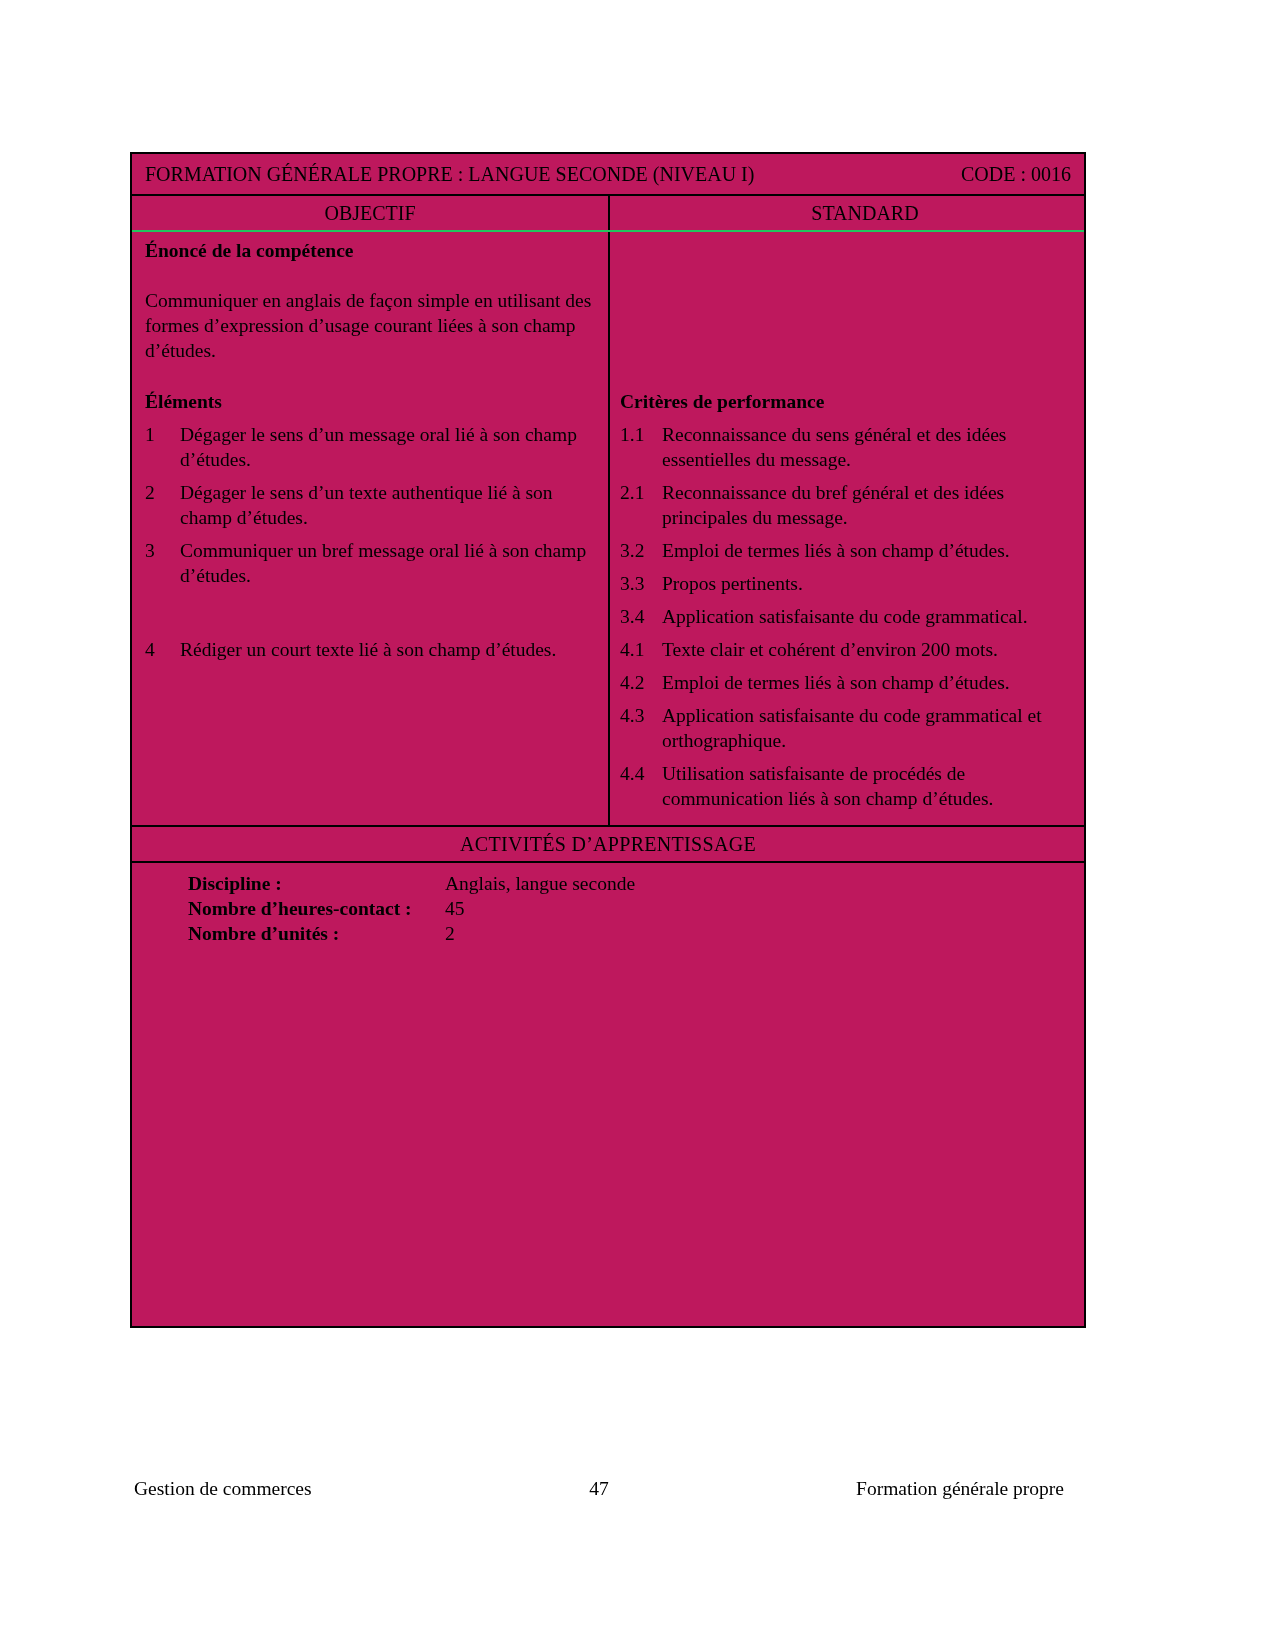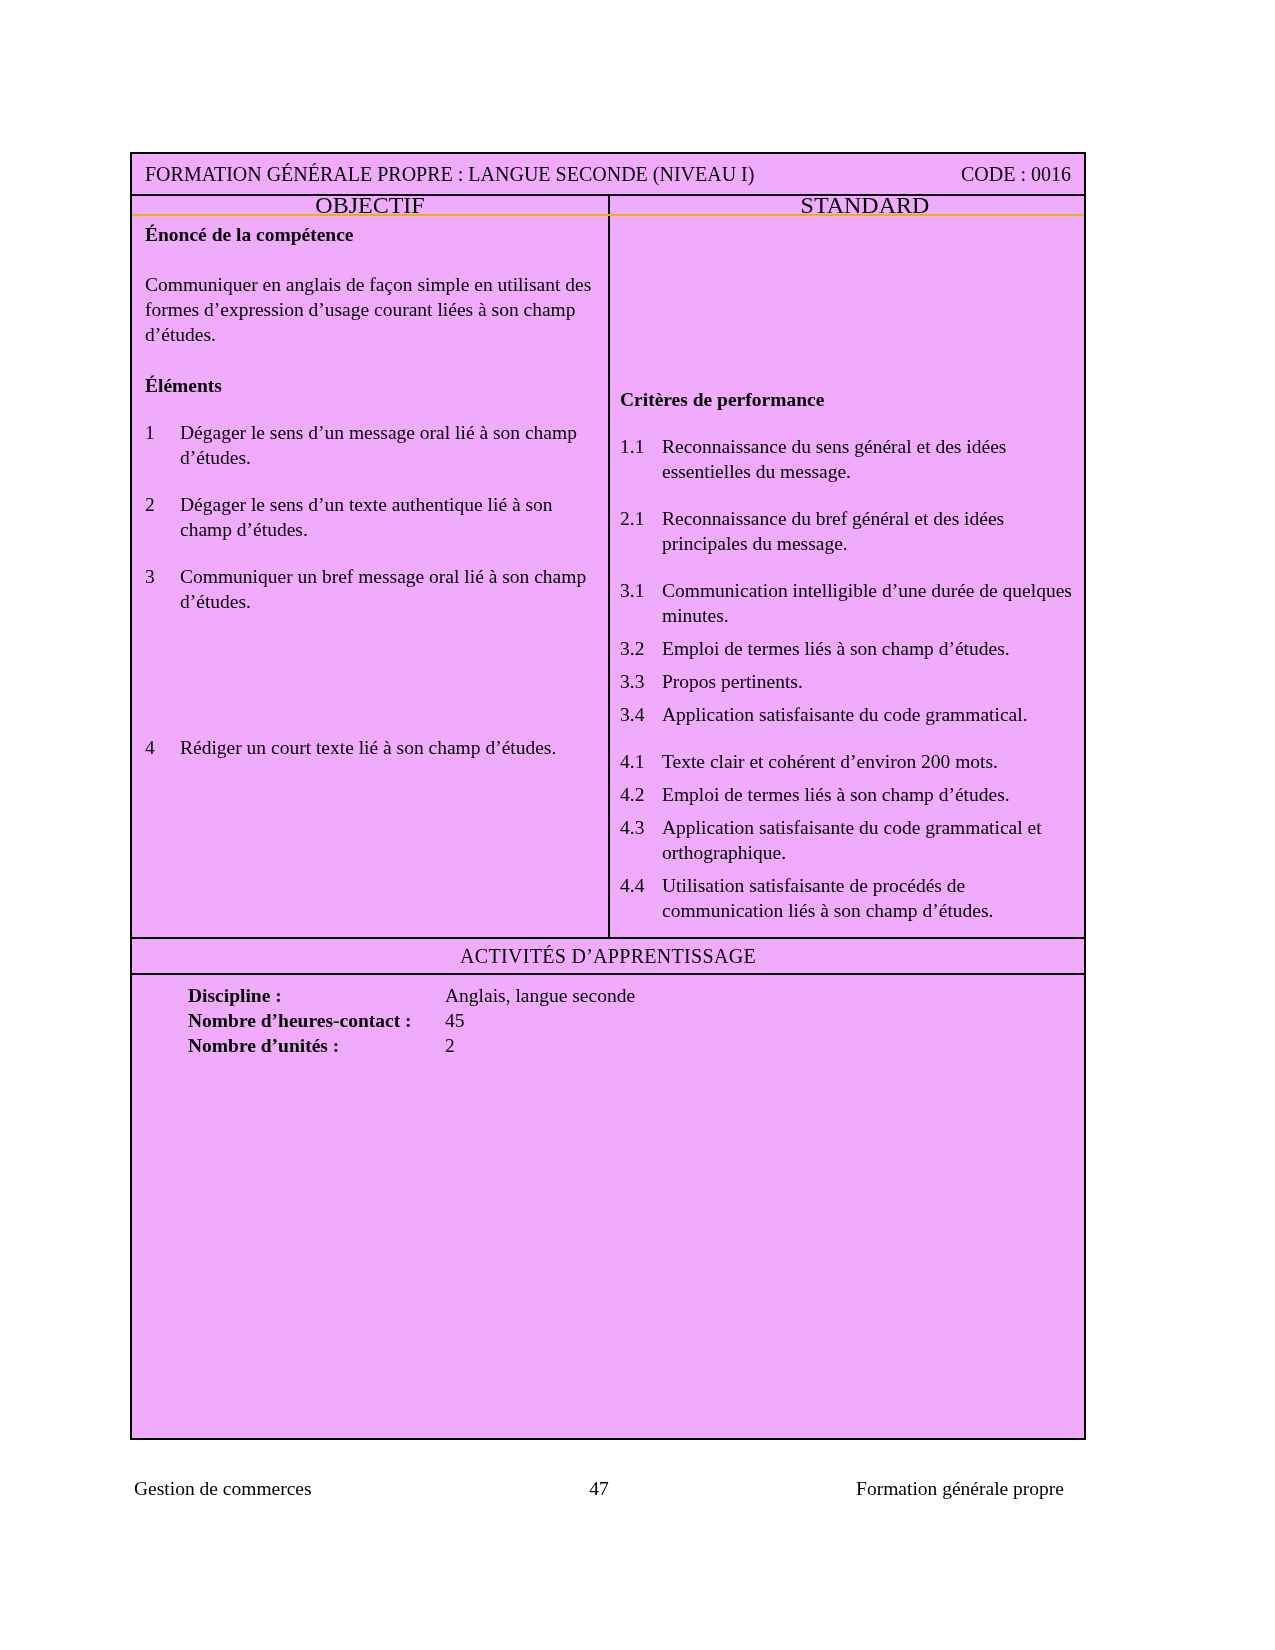--- a/index.html
+++ b/index.html
@@ -12,45 +12,45 @@
     font-size: 19.5px;
     line-height: 25px;
   }
   .page { position: absolute; inset: 0; background: #fff; }
 
   .doc-table {
     position: absolute;
     left: 130px; top: 152px;
     width: 956px;
     border: 2px solid #000;
-    background: #f0abfc;
+    background: #be185d;
   }
 
   
   .title-row {
     display: flex; justify-content: space-between; align-items: center;
     height: 42px;
     border-bottom: 2px solid #000;
     padding: 0 13px;
     font-size: 20px;
   }
 
   
-  .colhead-row { display: flex; height: 20px; border-bottom: 2px solid #eab308; font-size: 24px; }
+  .colhead-row { display: flex; height: 36px; border-bottom: 2px solid #22c55e; font-size: 20px; }
   .colhead-row .col-left {
     flex: 0 0 478px;
     display: flex; align-items: center; justify-content: center;
     border-right: 2px solid #000;
   }
   .colhead-row .col-right { flex: 1; display: flex; align-items: center; justify-content: center; margin-left: 36px; }
 
   
   .body-grid { display: grid; grid-template-columns: 478px 1fr; }
   .lcell { border-right: 2px solid #000; padding: 0 14px 0 13px; }
-  .rcell { padding: 0 4px 0 10px; margin-top: 14px; }
+  .rcell { padding: 0 4px 0 10px; }
 
   .enonce-cell { padding-top: 6px; padding-bottom: 26px; }
   .enonce-heading { font-weight: bold; }
   .enonce-text { margin-top: 25px; }
 
   .sec-heading { font-weight: bold; }
 
   .li { display: flex; margin-top: 8px; }
   .li .num  { flex: 0 0 35px; }
   .li .cnum { flex: 0 0 42px; }
@@ -144,24 +144,20 @@
       </div>
 
       <div class="lcell">
         <div class="li">
           <span class="num">3</span>
           <span class="txt">Communiquer un bref message oral lié à son champ d’études.</span>
         </div>
       </div>
       <div class="rcell">
         <div class="li">
-          <span class="cnum">3.1</span>
-          <span class="txt">Communication intelligible d’une durée de quelques minutes.</span>
-        </div>
-        <div class="li">
           <span class="cnum">3.2</span>
           <span class="txt">Emploi de termes liés à son champ d’études.</span>
         </div>
         <div class="li">
           <span class="cnum">3.3</span>
           <span class="txt">Propos pertinents.</span>
         </div>
         <div class="li">
           <span class="cnum">3.4</span>
           <span class="txt">Application satisfaisante du code grammatical.</span>

